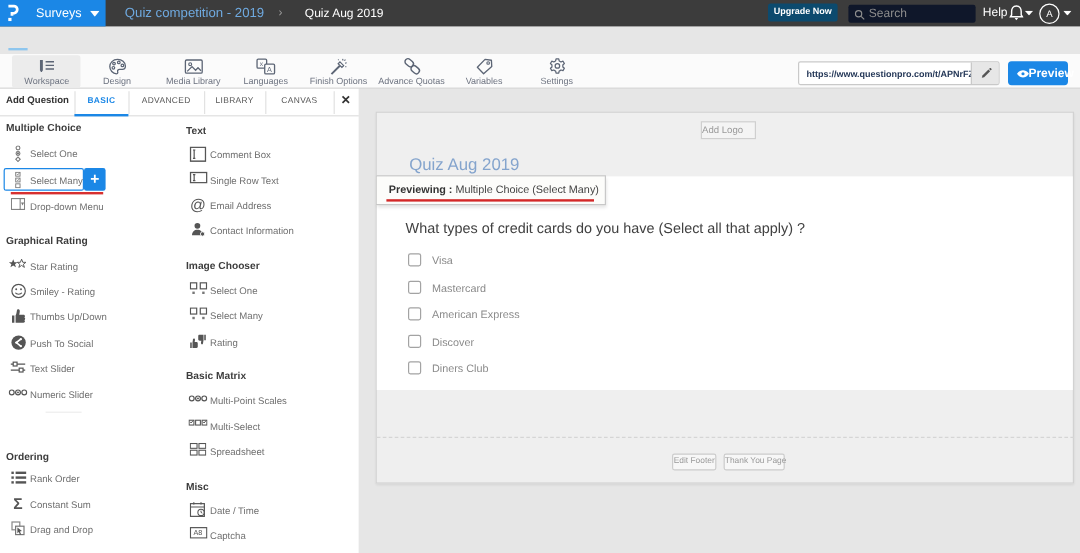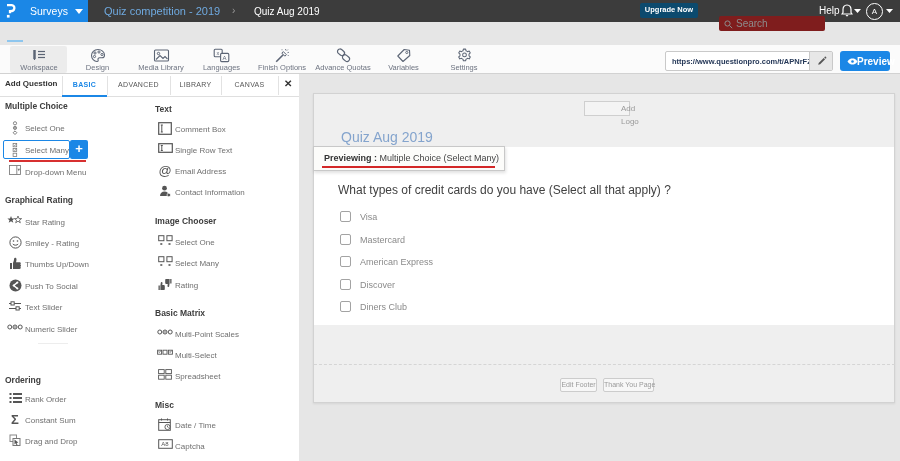--- a/index.html
+++ b/index.html
@@ -7,21 +7,21 @@
 #page { position:relative; width:900px; height:461px; }
 .abs { position:absolute; }
 
 
 #topbar { position:absolute; left:0; top:0; width:900px; height:22px; background:#3c3c3c; }
 #blueblock { position:absolute; left:0; top:0; width:88px; height:22px; background:#1b87e6; }
 #crumb1 { position:absolute; left:104px; top:5px; font-size:11px; color:#6fa9df; }
 #crumbsep { position:absolute; left:232px; top:5px; font-size:10px; color:#9a9a9a; }
 #crumb2 { position:absolute; left:254px; top:5.5px; font-size:10px; color:#fff; }
 #upgrade { position:absolute; left:640px; top:3px; width:58px; height:15px; background:#0c4a6e; border-radius:2px; color:#fff; font-size:7.5px; font-weight:bold; text-align:center; line-height:14.5px; }
-#searchbox { position:absolute; left:707px; top:16px; width:106px; height:15px; background:#7f1d1d; border-radius:2px; color:#8d8d8d; font-size:10px; line-height:15px; padding-left:17px;margin-left:12px; }
+#searchbox { position:absolute; left:707px; top:4px; width:106px; height:15px; background:#0f172a; border-radius:2px; color:#8d8d8d; font-size:10px; line-height:15px; padding-left:17px; }
 #help { position:absolute; left:819px; top:5px; font-size:10px; color:#fff;text-align:right; }
 
 
 #navrow { position:absolute; left:0; top:22px; width:900px; height:23px; background:#fff; border-bottom:1px solid #e0e0e0; }
 .nav { position:absolute; top:6px; font-size:9px; color:#1b6ab1; }
 #navEdit { color:#15497f; font-weight:bold; font-size:8.5px; }
 #editline { position:absolute; left:7px; top:39.5px; width:16px; height:2px; background:#8ec6ee; }
 #tools { position:absolute; left:809px; top:7px; font-size:7.5px; color:#25477c; font-weight:bold; }
 #resp { position:absolute; left:850px; top:7px; font-size:7.5px; color:#25477c; }
 
@@ -49,21 +49,21 @@
 .it { position:absolute; height:14px; font-size:8px; color:#6f6f6f; white-space:nowrap; }
 .it .ic { position:absolute; left:0; top:0; width:20px; height:14px; text-align:center; }
 .it .tx { position:absolute; left:20px; top:3px; }
 #smbox { position:absolute; left:3px; top:66px; width:67px; height:19px; border:1px solid #1b87e6; border-radius:2px; background:#fff; }
 #smplus { position:absolute; left:70px; top:66px; width:18px; height:19px; background:#1b87e6; border-radius:2px; color:#fff; font-size:13px; font-weight:bold; text-align:center; line-height:18px; }
 #redline1 { position:absolute; left:9px; top:86px; width:77px; height:2px; background:#d73030; }
 
 
 #main { position:absolute; left:299px; top:74px; width:601px; height:387px; background:#e6e6e6; }
 #ipanel { position:absolute; left:14px; top:19px; width:582px; height:310px; background:#efefef; border:1px solid #d2d2d2; box-shadow:0 1px 2px rgba(0,0,0,0.08); }
-#addlogo { position:absolute; left:270px; top:7px; width:46px; height:15px; border:1px solid #cfcfcf; background:#f4f4f4; color:#9a9a9a; font-size:8px; text-align:left; line-height:13px;padding-left:36px; }
+#addlogo { position:absolute; left:270px; top:7px; width:46px; height:15px; border:1px solid #cfcfcf; background:#f4f4f4; color:#9a9a9a; font-size:8px; text-align:left; line-height:13px; }
 #qtitle { position:absolute; left:27px; top:35px; font-size:14px; color:#84a4cd; }
 #card { position:absolute; left:0px; top:53px; width:580px; height:178px; background:#fff; }
 #prevbox { position:absolute; left:-1px; top:-1px; width:192px; height:25px; background:#fcfcfa; border:1px solid #c8c8c8; box-shadow:1px 2px 3px rgba(0,0,0,0.12); }
 #prevbox .t { position:absolute; left:10px; top:6px; font-size:9px; color:#444; white-space:nowrap; }
 #prevbox b { color:#333; }
 #redline2 { position:absolute; left:8px; top:18.5px; width:173px; height:2.5px; background:#d32727; }
 #question { position:absolute; left:24px; top:36px; font-size:12px; color:#414141; white-space:nowrap; }
 .cbrow { position:absolute; left:26px; height:12px; }
 .cb { position:absolute; left:0; top:0; width:11px; height:11px; border:1px solid #a3a3a3; border-radius:2px; background:#fff; }
 .cbrow .lb { position:absolute; left:20px; top:1px; font-size:9px; color:#8a8a8a; white-space:nowrap; }

